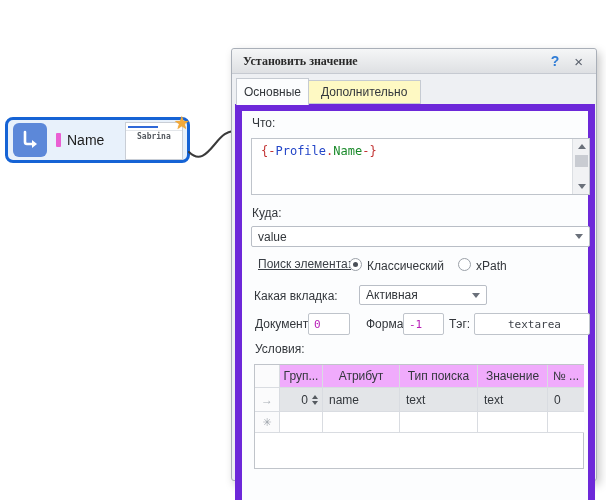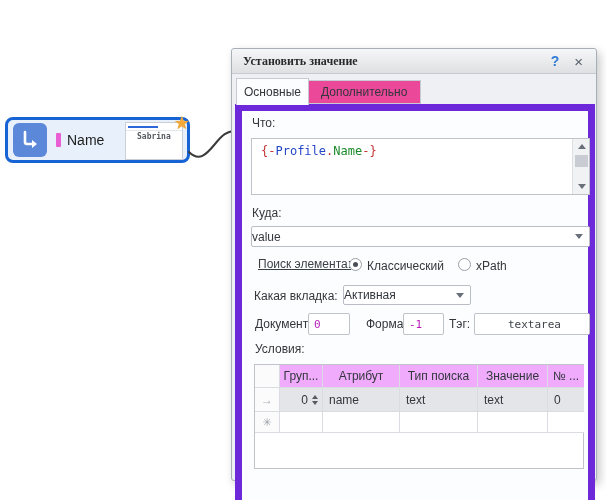--- a/index.html
+++ b/index.html
@@ -55,21 +55,21 @@
   .tab{
     position:absolute;box-sizing:border-box;font-size:12px;color:#33373c;
     border:1px solid #c6cbd2;text-align:center;
   }
   .tab.active{
     left:4px;top:29px;height:27px;line-height:26px;padding:0 7px;
     background:#fcfdfe;border-bottom:none;z-index:3;
   }
   .tab.inactive{
     left:75px;top:31px;height:24px;line-height:23px;padding:0 13px;
-    background:#ec4899;z-index:1;
+    background:#fef9c3;z-index:1;
   }
   .panel{
     position:absolute;left:3px;top:55px;width:360px;height:478px;
     box-sizing:border-box;background:#fcfdfe;border:7px solid #6d28d9;z-index:2;
   }
   .lbl{position:absolute;font-size:12px;color:#33373c;white-space:nowrap;}
   
   .ta{
     position:absolute;left:9px;top:27px;width:339px;height:57px;
     box-sizing:border-box;background:#ffffff;border:1px solid #bfc4cb;
@@ -87,24 +87,24 @@
   .sb-btn{position:absolute;left:0;width:17px;height:15px;display:flex;align-items:center;justify-content:center;}
   .sb-btn.up{top:0;} .sb-btn.down{bottom:0;}
   .sb-thumb{position:absolute;left:2px;top:16px;width:13px;height:12px;background:#c9ccd2;}
   .tri-up{width:0;height:0;border-left:4px solid transparent;border-right:4px solid transparent;border-bottom:5px solid #6a707a;}
   .tri-down{width:0;height:0;border-left:4px solid transparent;border-right:4px solid transparent;border-top:5px solid #6a707a;}
   
   .combo{
     position:absolute;box-sizing:border-box;background:#ffffff;border:1px solid #b9bec6;border-radius:2px;
     font-size:12px;color:#33373c;display:flex;align-items:center;
   }
-  .combo-text{white-space:nowrap;}
+  .combo-text{margin-left:6px;white-space:nowrap;}
   .combo-arrow{margin-left:auto;margin-right:6px;}
   .combo.where{left:9px;top:115px;width:339px;height:21px;}
-  .combo.whichtab{left:101px;top:174px;width:128px;height:20px;gap:19px;}
+  .combo.whichtab{left:117px;top:174px;width:128px;height:20px;gap:19px;}
   
   .link{
     position:absolute;left:16px;top:146px;font-size:12px;color:#3a3f46;
     text-decoration:underline;white-space:nowrap;
   }
   .radio{
     position:absolute;width:13px;height:13px;box-sizing:border-box;
     border:1px solid #9aa0a8;border-radius:50%;background:#fff;
   }
   .radio.selected::after{

